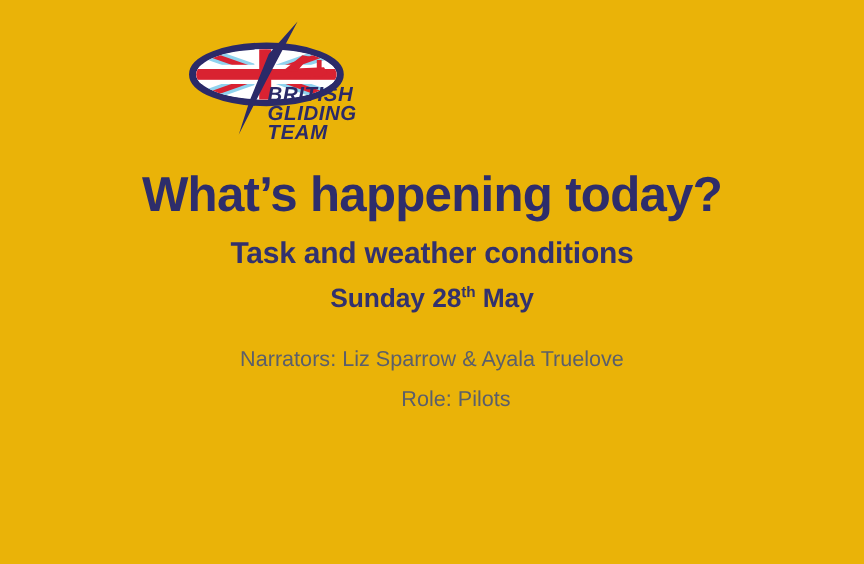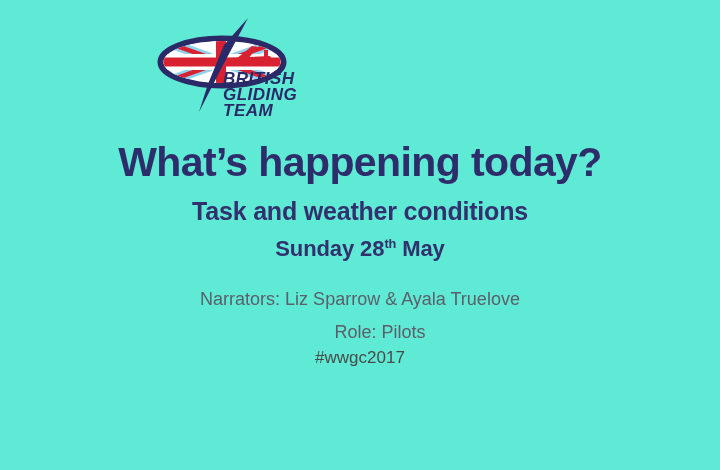--- a/index.html
+++ b/index.html
@@ -10,21 +10,21 @@
     width: 720px;
     height: 470px;
     background: #ffffff;
     font-family: "Liberation Sans", sans-serif;
     overflow: hidden;
   }
   #slide {
     position: relative;
     width: 720px;
     height: 470px;
-    background: #5eead4;
+    background: #eab308;
     display: flex;
     flex-direction: column;
     align-items: center;
   }
 
   
   .logo-block {
     position: absolute;
     left: 152px;
     top: 12px;
@@ -175,16 +175,15 @@
 
     <h2 class="subtitle">Task and weather conditions</h2>
 
     <p class="dateline"><span>Sunday 28</span><sup>th</sup><span> May</span></p>
 
 
     <p class="credit narrators">Narrators: Liz Sparrow  &amp; Ayala Truelove</p>
     <p class="credit role">Role: Pilots</p>
 
 
-    <p class="hashtag">#wwgc2017</p>
   </div>
 
 </div>
 
 </body></html>

